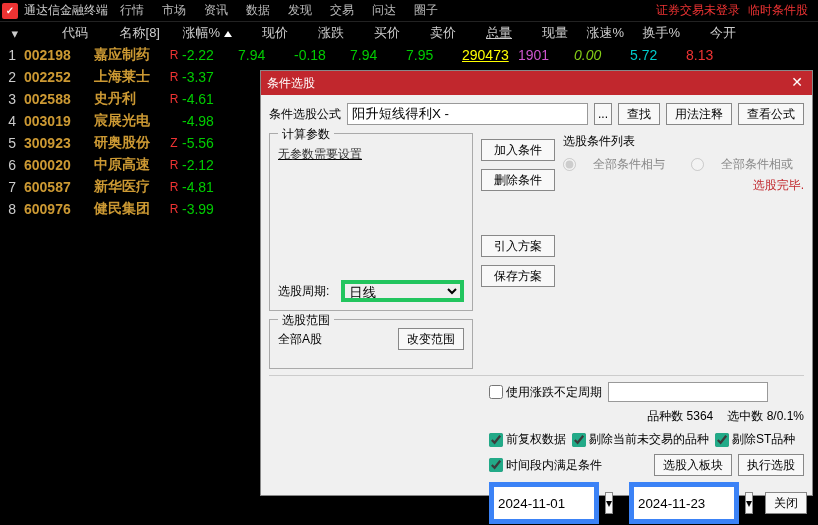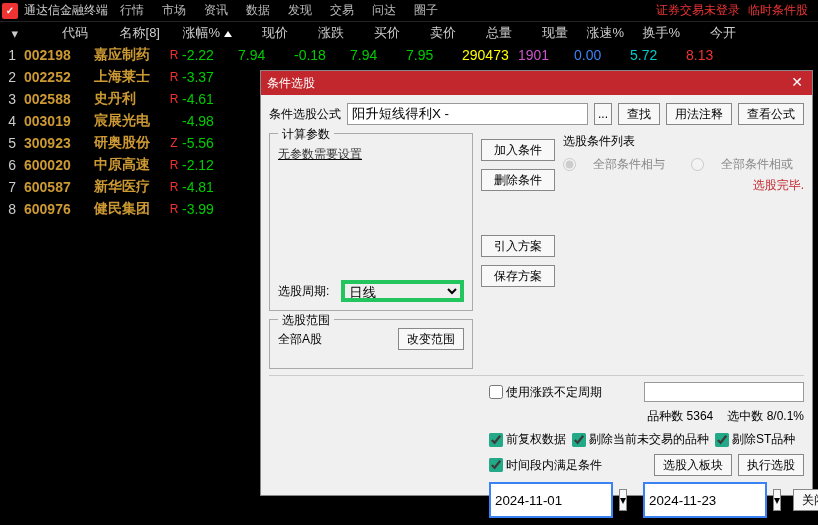--- a/index.html
+++ b/index.html
@@ -17,35 +17,35 @@
 .header-row > div { text-align: right; padding-right: 6px; }
 .c-idx { width: 24px; text-align: center; }
 .c-code { width: 70px; }
 .c-name { width: 72px; text-align: left; }
 .c-flag { width: 16px; }
 .c-pct { width: 56px; }
 .c-price { width: 56px; }
 .c-chg { width: 56px; }
 .c-bid { width: 56px; }
 .c-ask { width: 56px; }
-.c-vol { width: 56px; }
+.c-vol { width: 56px; text-decoration: underline; }
 .c-amt { width: 56px; }
 .c-speed { width: 56px; }
 .c-turn { width: 56px; }
 .c-open { width: 56px; }
 
 .rows .row { display: flex; height: 22px; align-items: center; font-size: 14px; }
 .rows .row .c-idx { color: #ccc; text-align: right; padding-right: 8px; }
 .rows .row .c-code { color: #cc9933; font-weight: bold; }
 .rows .row .c-name { color: #cc9933; font-weight: bold; }
 .rows .row .c-flag { color: #e33; font-size: 12px; text-align: center; }
 .green { color: #0c0; }
 .red { color: #e33; }
 .yellow { color: #ff0; }
-.grey { color: #3b82f6; }
+.grey { color: #84cc16; font-style: italic; }
 .magenta { color: #c5c; }
 .cyan { color: #0cc; }
 
 
 .dialog { position: absolute; left: 260px; top: 70px; width: 553px; height: 426px; background: #f0f0f0; border: 1px solid #888; box-shadow: 2px 2px 8px rgba(0,0,0,.4); }
 .dialog .titlebar { height: 24px; background: #c1272d; color: #fff; display: flex; align-items: center; padding: 0 6px; font-size: 12px; }
 .dialog .titlebar .close { margin-left: auto; width: 18px; height: 18px; color: #fff; text-align: center; line-height: 16px; cursor: pointer; font-size: 14px; }
 .dialog .body { padding: 8px; color: #000; font-size: 12px; }
 
 .formula-row { display: flex; align-items: center; gap: 6px; margin-bottom: 8px; }
@@ -77,21 +77,21 @@
 .radios label { display: flex; align-items: center; gap: 17px; }
 
 .status-line { text-align: right; color: #c1272d; font-size: 12px; margin-top: 4px; }
 
 .bottom { margin-top: 6px; }
 .check-row { display: flex; align-items: center; gap: 6px; margin: 6px 0; font-size: 12px; }
 .check-row label { display: flex; align-items: center; gap: 3px; }
 .check-row input[type=checkbox] { accent-color: #2a8; width: 14px; height: 14px; }
 .stat-row { display: flex; justify-content: flex-end; gap: 14px; font-size: 12px; margin: 4px 0; }
 .date-row { display: flex; align-items: center; gap: 6px; justify-content: flex-end; margin-top: 6px; }
-.date-row input { height: 22px; width: 124px; padding: 16px 4px; border: 2px solid #3b82f6; }
+.date-row input { height: 22px; width: 110px; padding: 16px 4px; border: 5px solid #3b82f6; }
 
 .hdr-arrow { display:inline-block; width:0; height:0; border-bottom:6px solid #fff; border-left:4px solid transparent; border-right:4px solid transparent; margin-left:4px; vertical-align:middle; }
 input[type=radio]{ width:13px; height:13px; }
 </style>
 </head>
 <body>
 
 <div class="topbar">
   <div class="logo">✓</div>
   <div class="title">通达信金融终端</div>
@@ -249,21 +249,21 @@
               <input type="radio" disabled="" style=""> 
               <span>全部条件相或</span>
             </label>
         </div>
         <div class="status-line">选股完毕.</div>
       </div>
     </div>
 
     <div class="bottom">
       <div style="border-top:1px solid #ccc; margin-top:4px;"></div>
-      <div class="check-row" style="justify-content:space-between; padding-left:220px;">
+      <div class="check-row" style="justify-content:flex-start; padding-left:220px;">
         <label>
             <input type="checkbox" style=""> 
             <span>使用涨跌不定周期</span>
           </label>
         <input type="text" style="height: 20px; width: 160px; border: 1px solid rgb(153, 153, 153);" value="">
       </div>
       <div class="stat-row">
         <span><span>品种数</span> <span>5364</span></span>
         <span><span>选中数</span> <span>8/0.1%</span></span>
       </div>

